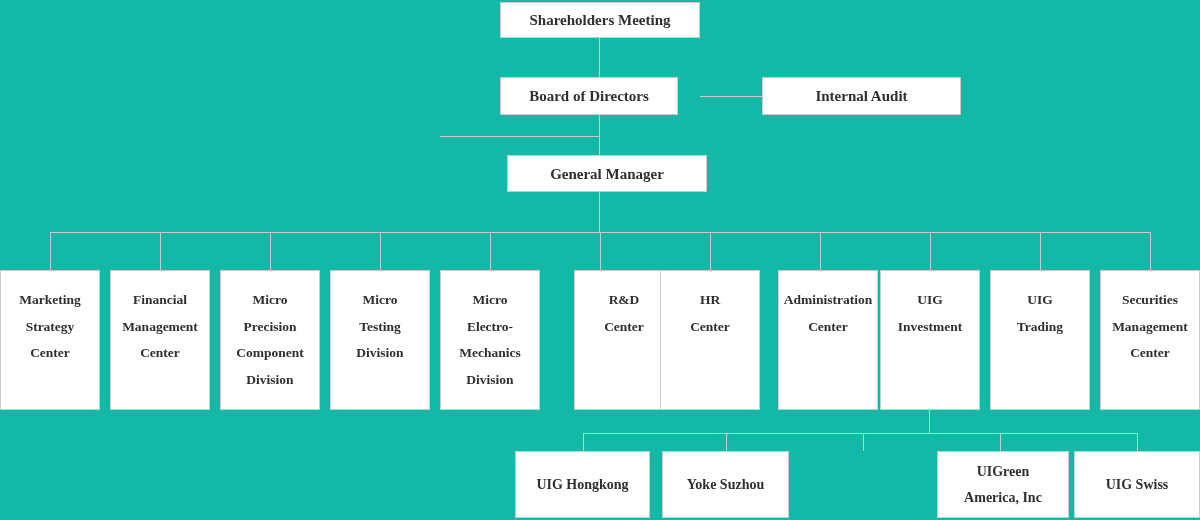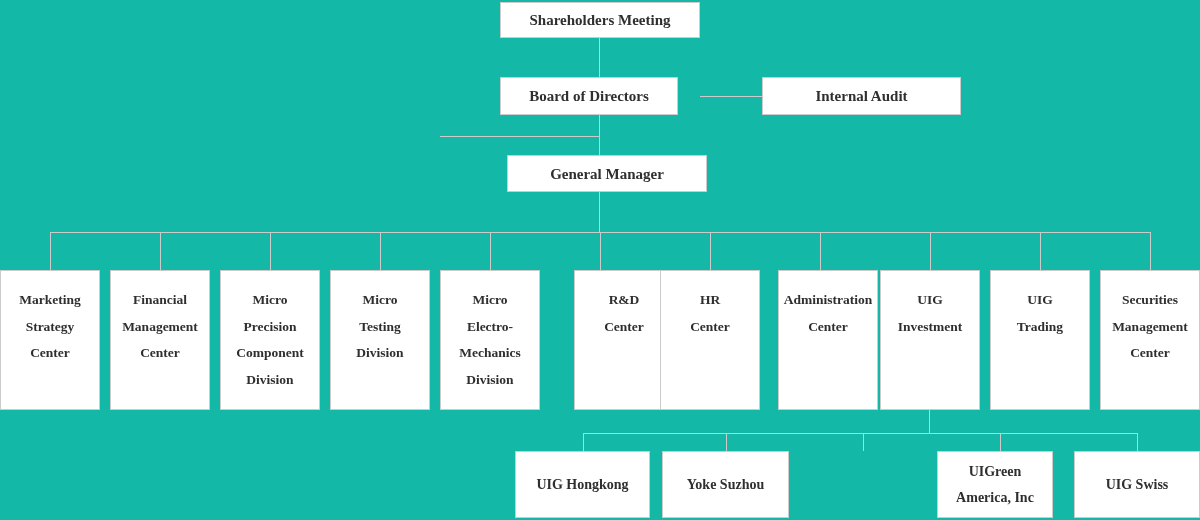--- a/index.html
+++ b/index.html
@@ -104,17 +104,17 @@
   <div class="vline" style="left:929px; top:410px; height:23px;"></div>
   <div class="hline" style="left:583px; top:433px; width:554px;"></div>
   <div class="vline" style="left:583px;  top:433px; height:18px;"></div>
   <div class="vline" style="left:726px;  top:433px; height:18px;"></div>
   <div class="vline" style="left:863px;  top:433px; height:18px;"></div>
   <div class="vline" style="left:1000px; top:433px; height:18px;"></div>
   <div class="vline" style="left:1137px; top:433px; height:18px;"></div>
 
   <div class="box sub cbox" style="left:515px;  width:135px;">UIG Hongkong</div>
   <div class="box sub cbox" style="left:662px;  width:127px;">Yoke Suzhou</div>
-  <div class="box sub cbox" style="left:937px;  width:116px;">UIGreen
+  <div class="box sub cbox" style="left:937px;  width:132px;">UIGreen
 America, Inc</div>
   <div class="box sub cbox" style="left:1074px; width:126px;">UIG Swiss</div>
 
 </div>
 
 </body></html>

